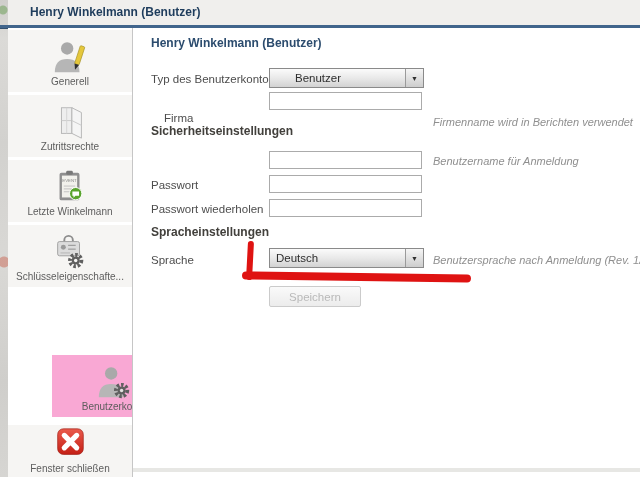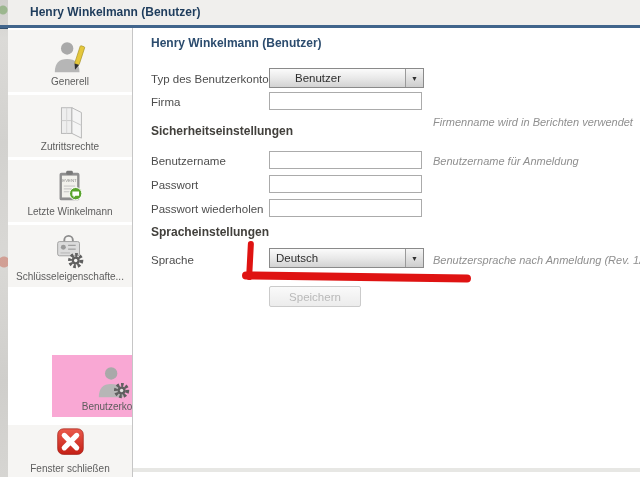--- a/index.html
+++ b/index.html
@@ -143,27 +143,26 @@
 
   <main class="content">
     <h1 class="heading">Henry Winkelmann (Benutzer)</h1>
 
     <span class="flabel" style="top:42px;">Typ des Benutzerkontos</span>
     <div class="dropdown" style="top:40px;padding-left:19px;">
       <span class="dd-value">Benutzer</span>
       <span class="dd-btn">▼</span>
     </div>
 
-    <span class="flabel" style="top:65px;">Firma</span>
+    <span class="flabel" style="top:81px;margin-left:13px;">Firma</span>
     <input class="tinput" style="top: 64px;" type="text" value="">
     <span class="hint" style="top:65px;margin-top:20px;">Firmenname wird in Berichten verwendet</span>
 
     <h2 class="sec-header" style="top:96px;">Sicherheitseinstellungen</h2>
 
-    <span class="flabel" style="top:124px;">Benutzername</span>
     <input class="tinput" style="top: 123px;" type="text" value="">
     <span class="hint" style="top:124px;">Benutzername für Anmeldung</span>
 
     <span class="flabel" style="top:148px;">Passwort</span>
     <input class="tinput" style="top: 147px;" type="password" value="">
 
     <span class="flabel" style="top:172px;">Passwort wiederholen</span>
     <input class="tinput" style="top: 171px;" type="password" value="">
 
     <h2 class="sec-header" style="top:197px;">Spracheinstellungen</h2>

